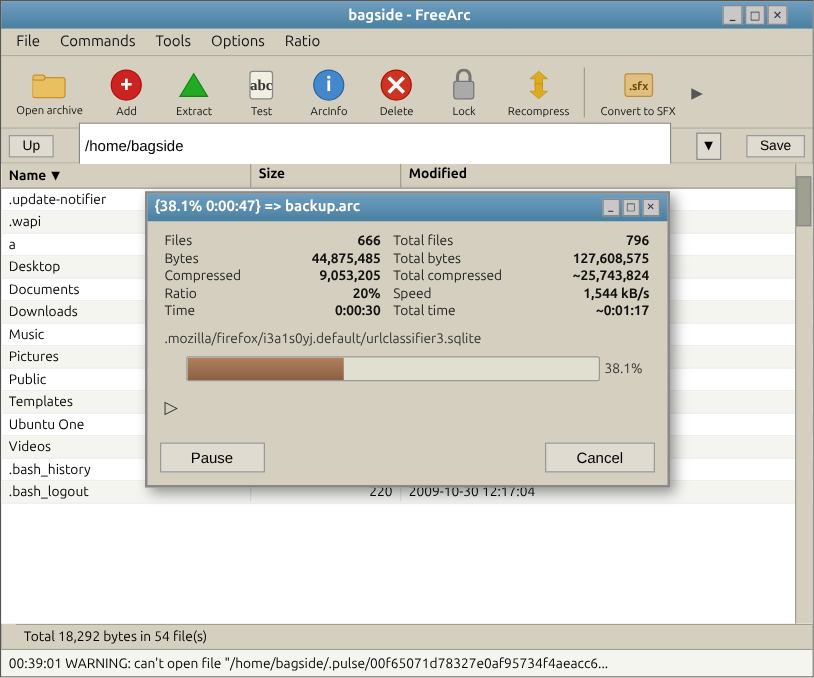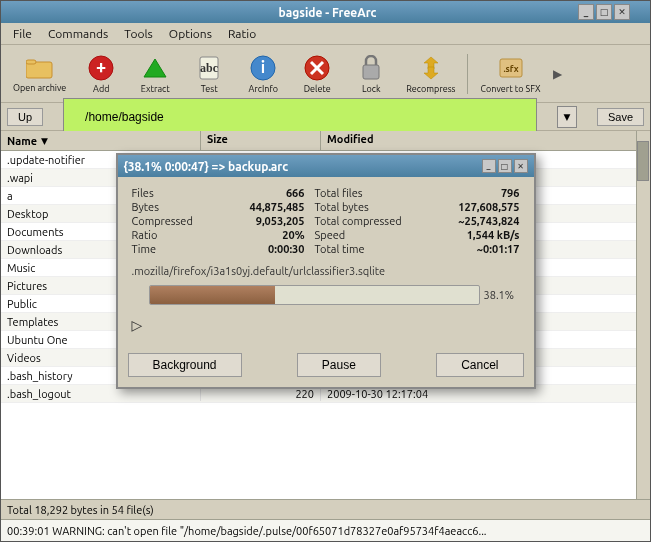--- a/index.html
+++ b/index.html
@@ -125,22 +125,22 @@
       padding: 2px 10px;
       background: #e0dbd0;
       border: 1px solid #999;
       cursor: pointer;
       font-size: 11px;
     }
     .path-input {
       flex: 1;
       height: 38px;
       border: 1px solid #888;
-      background: #bef264;
-      padding: 2px 21px;
+      background: #ffffff;
+      padding: 2px 4px;
       font-size: 12px;
     }
     .path-dropdown {
       height: 22px;
       width: 20px;
       border: 1px solid #888;
       background: #e0dbd0;
       cursor: pointer;
       display: flex;
       align-items: center;
@@ -243,20 +243,21 @@
 
     
     .status-bar {
       background: #d4cfbe;
       padding: 2px 6px;
       font-size: 11px;
       border-top: 1px solid #a0a090;
       height: 20px;
       display: flex;
       align-items: center;
+      margin-left: 12px;
     }
 
     
     .log-bar {
       background: #f5f5f0;
       padding: 2px 6px;
       font-size: 11px;
       border-top: 1px solid #a0a090;
       height: 22px;
       display: flex;
@@ -650,18 +651,17 @@
       <div class="progress-container">
         <div class="progress-bar-outer">
           <div class="progress-bar-inner" id="progress-fill" style="width: 38.1%;"></div>
         </div>
         <span class="progress-text">38.1%</span>
       </div>
 
       <div class="dialog-arrow">▷</div>
     </div>
     <div class="dialog-buttons">
-      <button class="dialog-action-btn">Background</button>
       <button class="dialog-action-btn">Pause</button>
       <button class="dialog-action-btn">Cancel</button>
     </div>
   </div>
 </div>
 
 </body></html>

